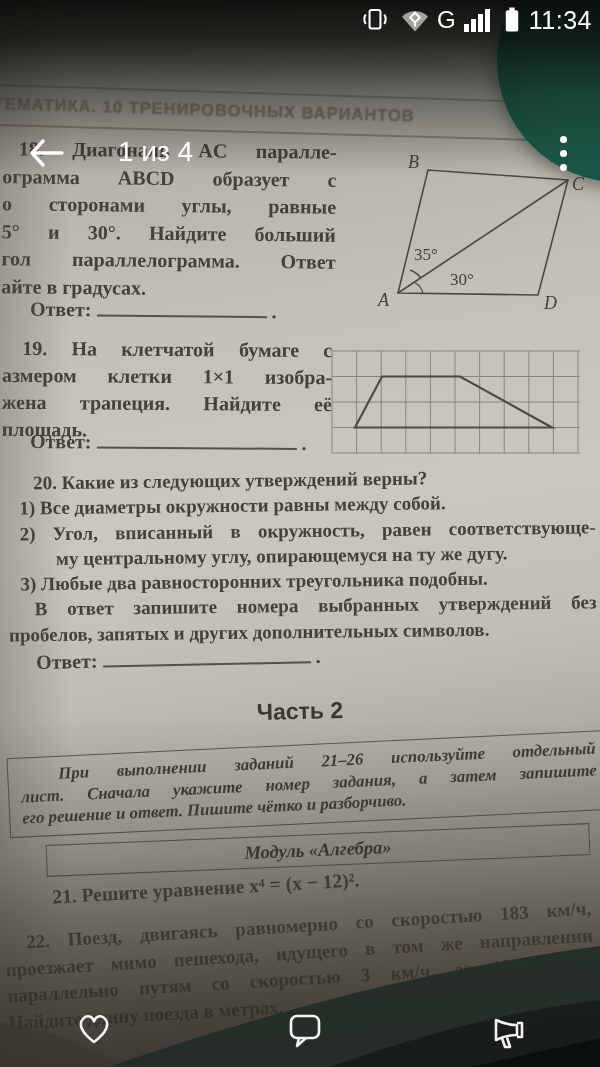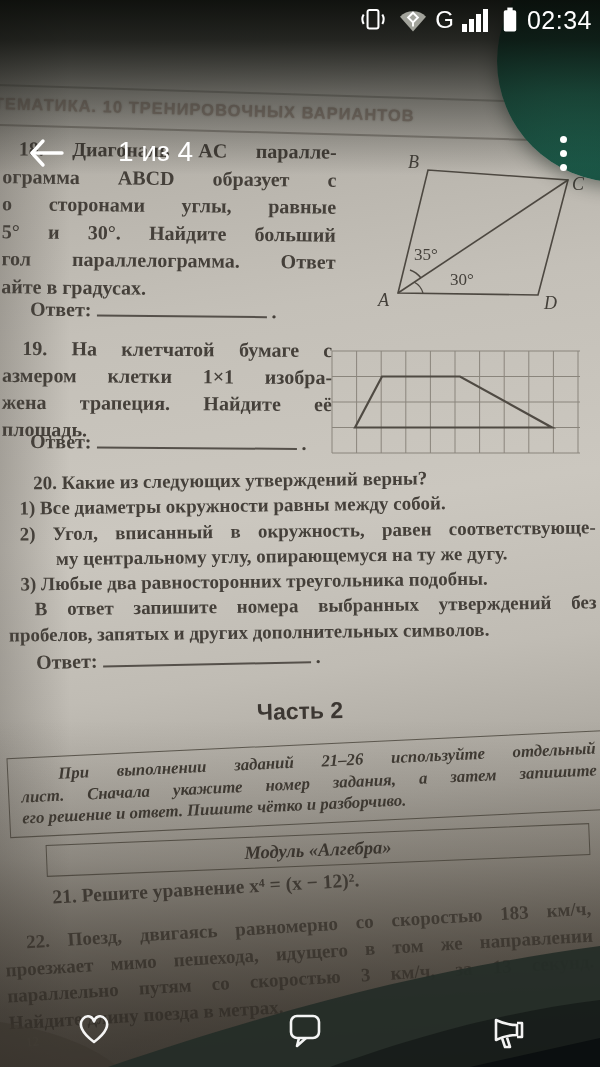--- a/index.html
+++ b/index.html
@@ -207,21 +207,21 @@
         <rect x="1" y="16" width="5" height="8"></rect>
         <rect x="8" y="11" width="5" height="13"></rect>
         <rect x="15" y="6" width="5" height="18"></rect>
         <rect x="22" y="1" width="5" height="23"></rect>
       </g>
     </svg>
     <svg width="16" height="28" viewBox="0 0 18 30">
       <rect x="6" y="1" width="6" height="4" fill="#fff"></rect>
       <rect x="2" y="4" width="14" height="24" rx="2" fill="#fff"></rect>
     </svg>
-    <span class="status-time">02:34</span>
+    <span class="status-time">11:34</span>
   </div>
 
   <div class="toolbar">
     <svg class="back-btn" viewBox="0 0 40 38">
       <g stroke="#fff" stroke-width="3.4" fill="none" stroke-linecap="round" stroke-linejoin="round">
         <path d="M36 19 H6"></path>
         <path d="M17 7 L6 19 L17 31"></path>
       </g>
     </svg>
     <div class="toolbar-title">1 из 4</div>

